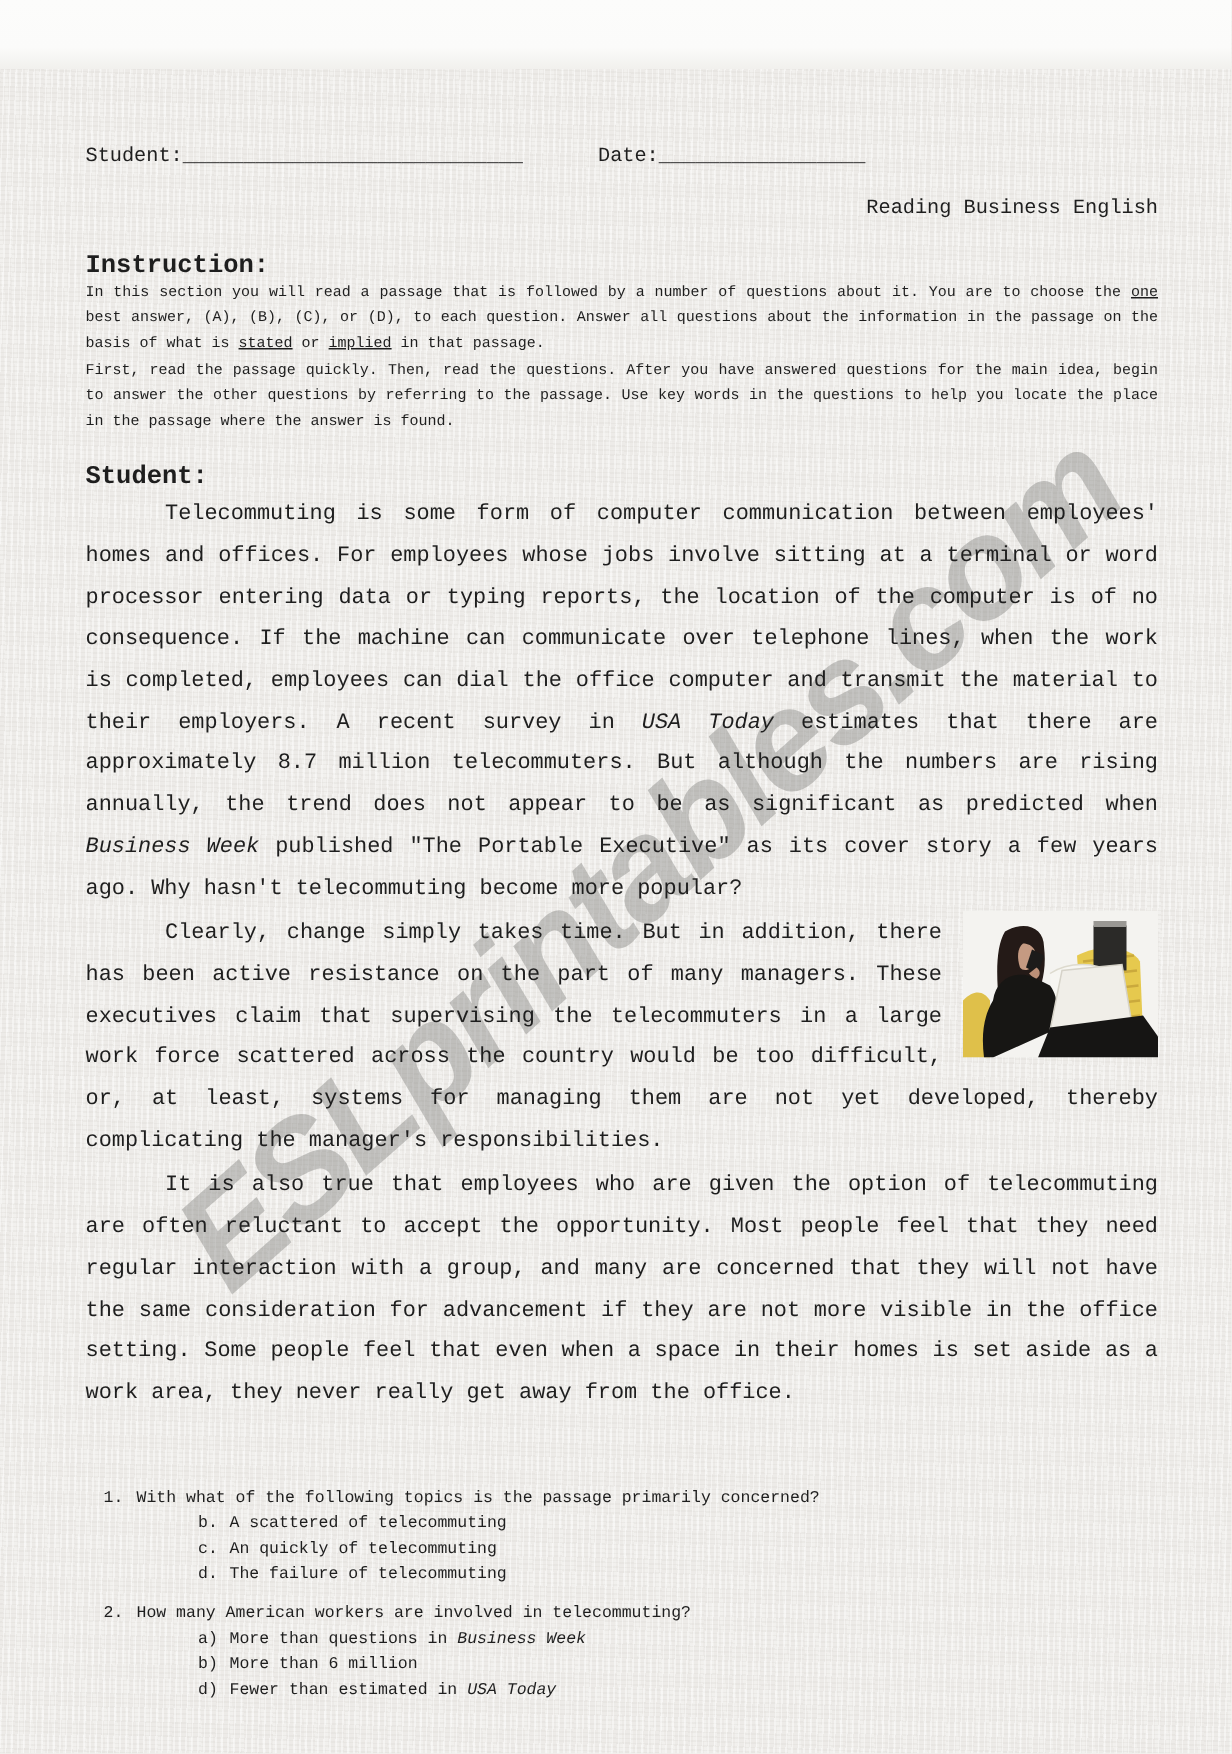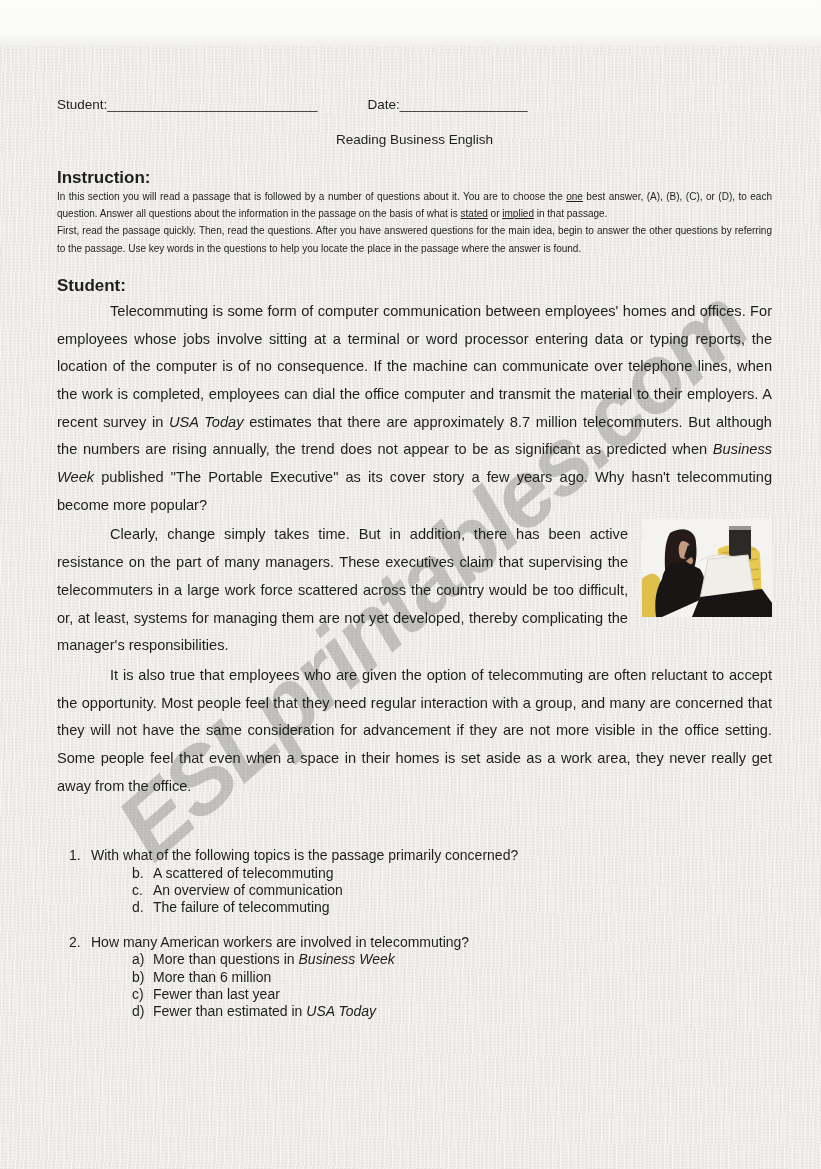--- a/index.html
+++ b/index.html
@@ -30,44 +30,44 @@
     font-size:94px;
     font-weight:bold;
     font-style:italic;
     letter-spacing:-3px;
     white-space:nowrap;
     color:rgba(122,122,120,0.40);
     z-index:1;
     user-select:none;
   }
   .content{
-    position:absolute;left:57px;top:0;width:715px;z-index:2;
+    position:absolute;left:57px;top:0;width:715px;z-index:2;font-family:Liberation Mono, monospace;
   }
   .student-row{padding-top:97px;font-size:13.5px;}
   .date-group{margin-left:50px;}
   .blank{letter-spacing:0;}
-  .title{margin-top:20px;text-align:center;font-size:13.5px;}
+  .title{margin-top:20px;text-align:right;font-size:13.5px;}
   .sec-h{margin-top:21px;font-weight:bold;font-size:17px;}
   .instr p{margin:0;font-size:10px;line-height:17.2px;text-align:justify;}
   .u{text-decoration:underline;}
   .i{font-style:italic;}
   .passage-h{margin-top:19px;}
   .pp{margin:2px 0 0 0;font-size:14.6px;line-height:27.7px;text-align:justify;text-indent:53px;}
   .photo{
     float:right;
     width:130px;height:98px;
     margin:-2px 0 6px 14px;
     display:block;
   }
-  .questions{margin-top:47px;font-size:14px;line-height:17.2px;}
+  .questions{margin-top:47px;font-size:11px;line-height:17.2px;}
   .q-row{padding-left:12px;}
   .qnum{display:inline-block;width:22px;}
   .opt{padding-left:75px;}
   .optlbl{display:inline-block;width:21px;}
-  .q2{margin-top:18px;}
+  .q2{margin-top:8px;}
 </style>
 </head>
 <body>
 
 <div class="screen">
   <div class="paper"></div>
   <div class="topband"></div>
   <div class="watermark">ESLprintables.com</div>
 
   <div class="content">
@@ -118,27 +118,26 @@
         </svg><span>Clearly, change simply takes time. But in addition, there has been active resistance on the part of many managers. These executives claim that supervising the telecommuters in a large work force scattered across the country would be too difficult, or, at least, systems for managing them are not yet developed, thereby complicating the manager's responsibilities.</span></p>
 
       <p class="pp">It is also true that employees who are given the option of telecommuting are often reluctant to accept the opportunity. Most people feel that they need regular interaction with a group, and many are concerned that they will not have the same consideration for advancement if they are not more visible in the office setting. Some people feel that even when a space in their homes is set aside as a work area, they never really get away from the office.</p>
     </div>
 
     <div class="questions">
 
       <div>
         <div class="q-row"><span class="qnum">1.</span><span>With what of the following topics is the passage primarily concerned?</span></div>
         <div class="opt"><span class="optlbl">b.</span><span>A scattered of telecommuting</span><span class="i"></span></div>
-        <div class="opt"><span class="optlbl">c.</span><span>An overview of communication</span><span class="i"></span></div>
+        <div class="opt"><span class="optlbl">c.</span><span>An quickly of telecommuting</span><span class="i"></span></div>
         <div class="opt"><span class="optlbl">d.</span><span>The failure of telecommuting</span><span class="i"></span></div>
       </div>
 
       <div class="q2">
         <div class="q-row"><span class="qnum">2.</span><span>How many American workers are involved in telecommuting?</span></div>
         <div class="opt"><span class="optlbl">a)</span><span>More than questions in </span><span class="i">Business Week</span></div>
         <div class="opt"><span class="optlbl">b)</span><span>More than 6 million</span><span class="i"></span></div>
-        <div class="opt"><span class="optlbl">c)</span><span>Fewer than last year</span><span class="i"></span></div>
         <div class="opt"><span class="optlbl">d)</span><span>Fewer than estimated in </span><span class="i">USA Today</span></div>
       </div>
 
     </div>
   </div>
 </div>
 
 </body></html>

